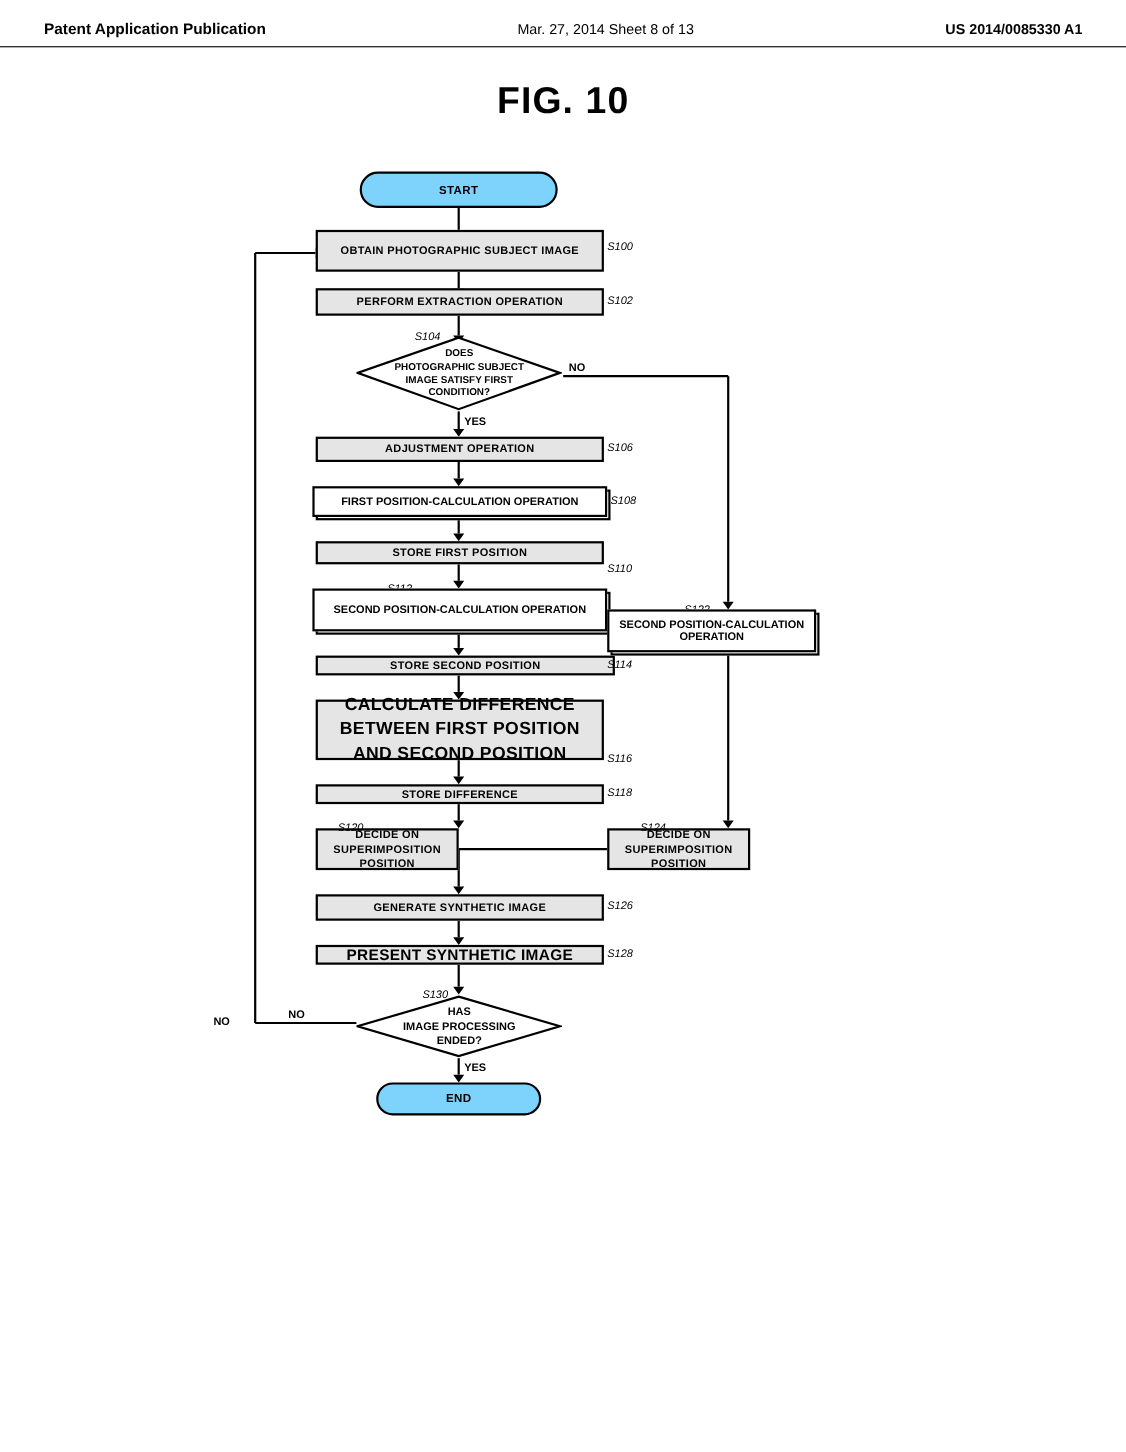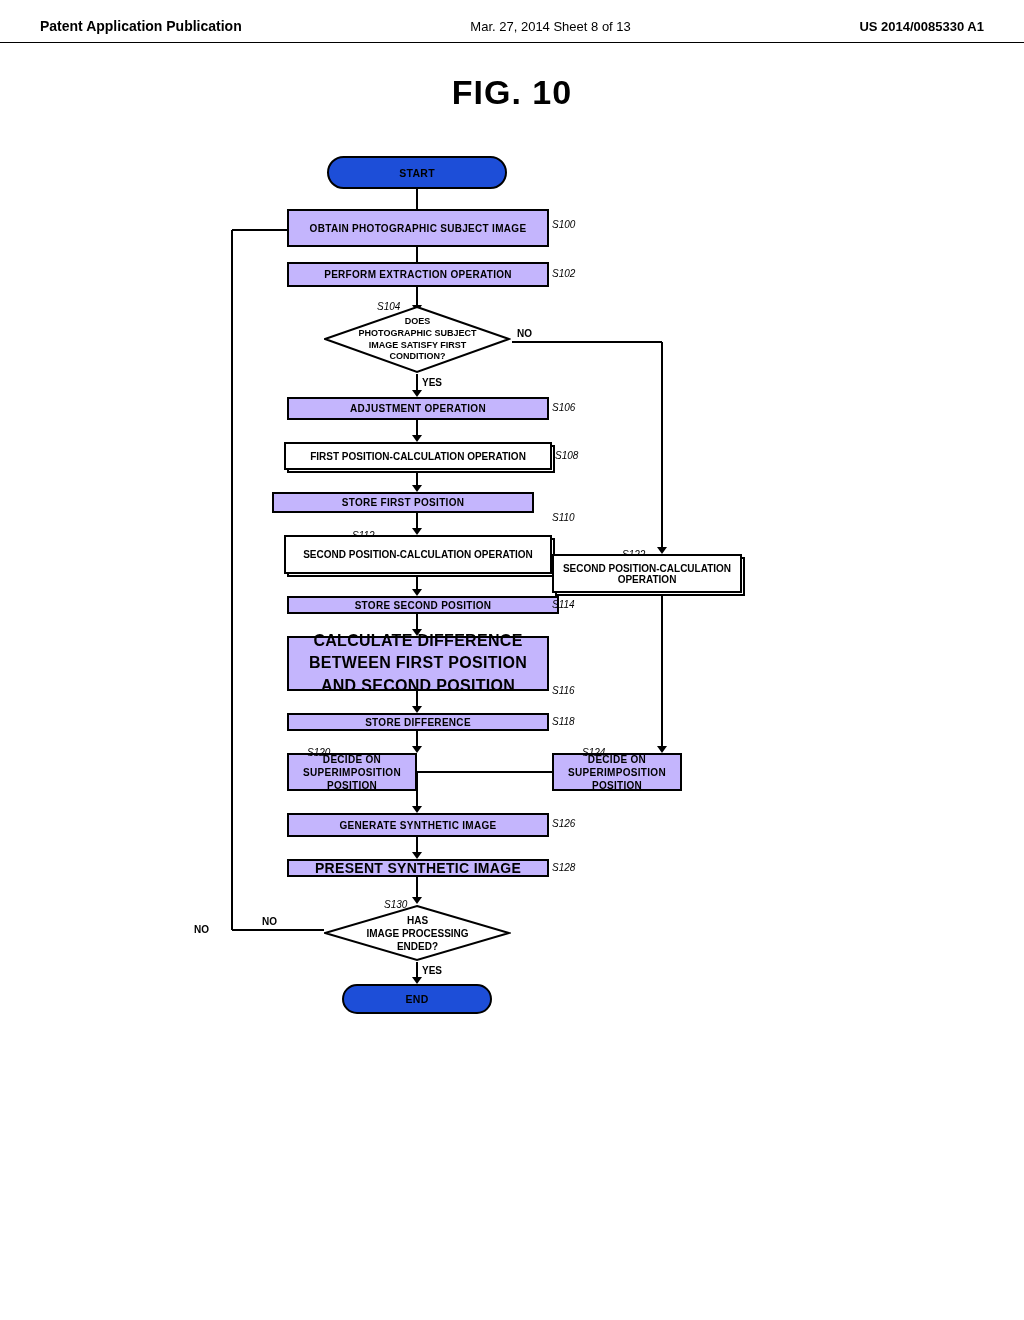--- a/index.html
+++ b/index.html
@@ -49,26 +49,26 @@
       justify-content: center;
       text-align: center;
       font-size: 10.5px;
       font-weight: bold;
       letter-spacing: 0.3px;
     }
 
     .fc-rounded {
       border: 2px solid #000;
       border-radius: 20px;
-      background: #1d4ed8;
+      background: #7dd3fc;
     }
 
     .fc-rect {
       border: 2px solid #000;
-      background: #c4b5fd;
+      background: #e5e5e5;
     }
 
     .fc-diamond {
       position: absolute;
       display: flex;
       align-items: center;
       justify-content: center;
       text-align: center;
       font-size: 10px;
       font-weight: bold;
@@ -221,21 +221,21 @@
   <span class="step-label" style="left:420px;top:260px;">S106</span>
 
   <div style="position:absolute;left:152px;top:300px;width:268px;height:28px;">
     <div style="position:absolute;top:3px;left:3px;right:-3px;bottom:-3px;border:2px solid #000;background:white;z-index:0;"></div>
     <div style="position:absolute;top:0;left:0;right:0;bottom:0;border:2px solid #000;background:white;z-index:1;display:flex;align-items:center;justify-content:center;font-size:10px;font-weight:bold;">
       <span>FIRST POSITION-CALCULATION OPERATION</span>
     </div>
   </div>
   <span class="step-label" style="left:423px;top:308px;">S108</span>
 
-  <div class="fc-node fc-rect" style="left:140px;top:350px;width:262px;height:21px;">
+  <div class="fc-node fc-rect" style="left:155px;top:350px;width:262px;height:21px;">
     <span style="font-size:10px;">STORE FIRST POSITION</span>
   </div>
   <span class="step-label" style="left:420px;top:354px;margin-top:16px;">S110</span>
 
   <div style="position:absolute;left:152px;top:393px;width:268px;height:39px;">
     <div style="position:absolute;top:3px;left:3px;right:-3px;bottom:-3px;border:2px solid #000;background:white;z-index:0;"></div>
     <div style="position:absolute;top:0;left:0;right:0;bottom:0;border:2px solid #000;background:white;z-index:1;display:flex;align-items:center;justify-content:center;font-size:10px;font-weight:bold;text-align:center;padding:2px;">
       <span>SECOND POSITION-CALCULATION OPERATION</span>
     </div>
   </div>

